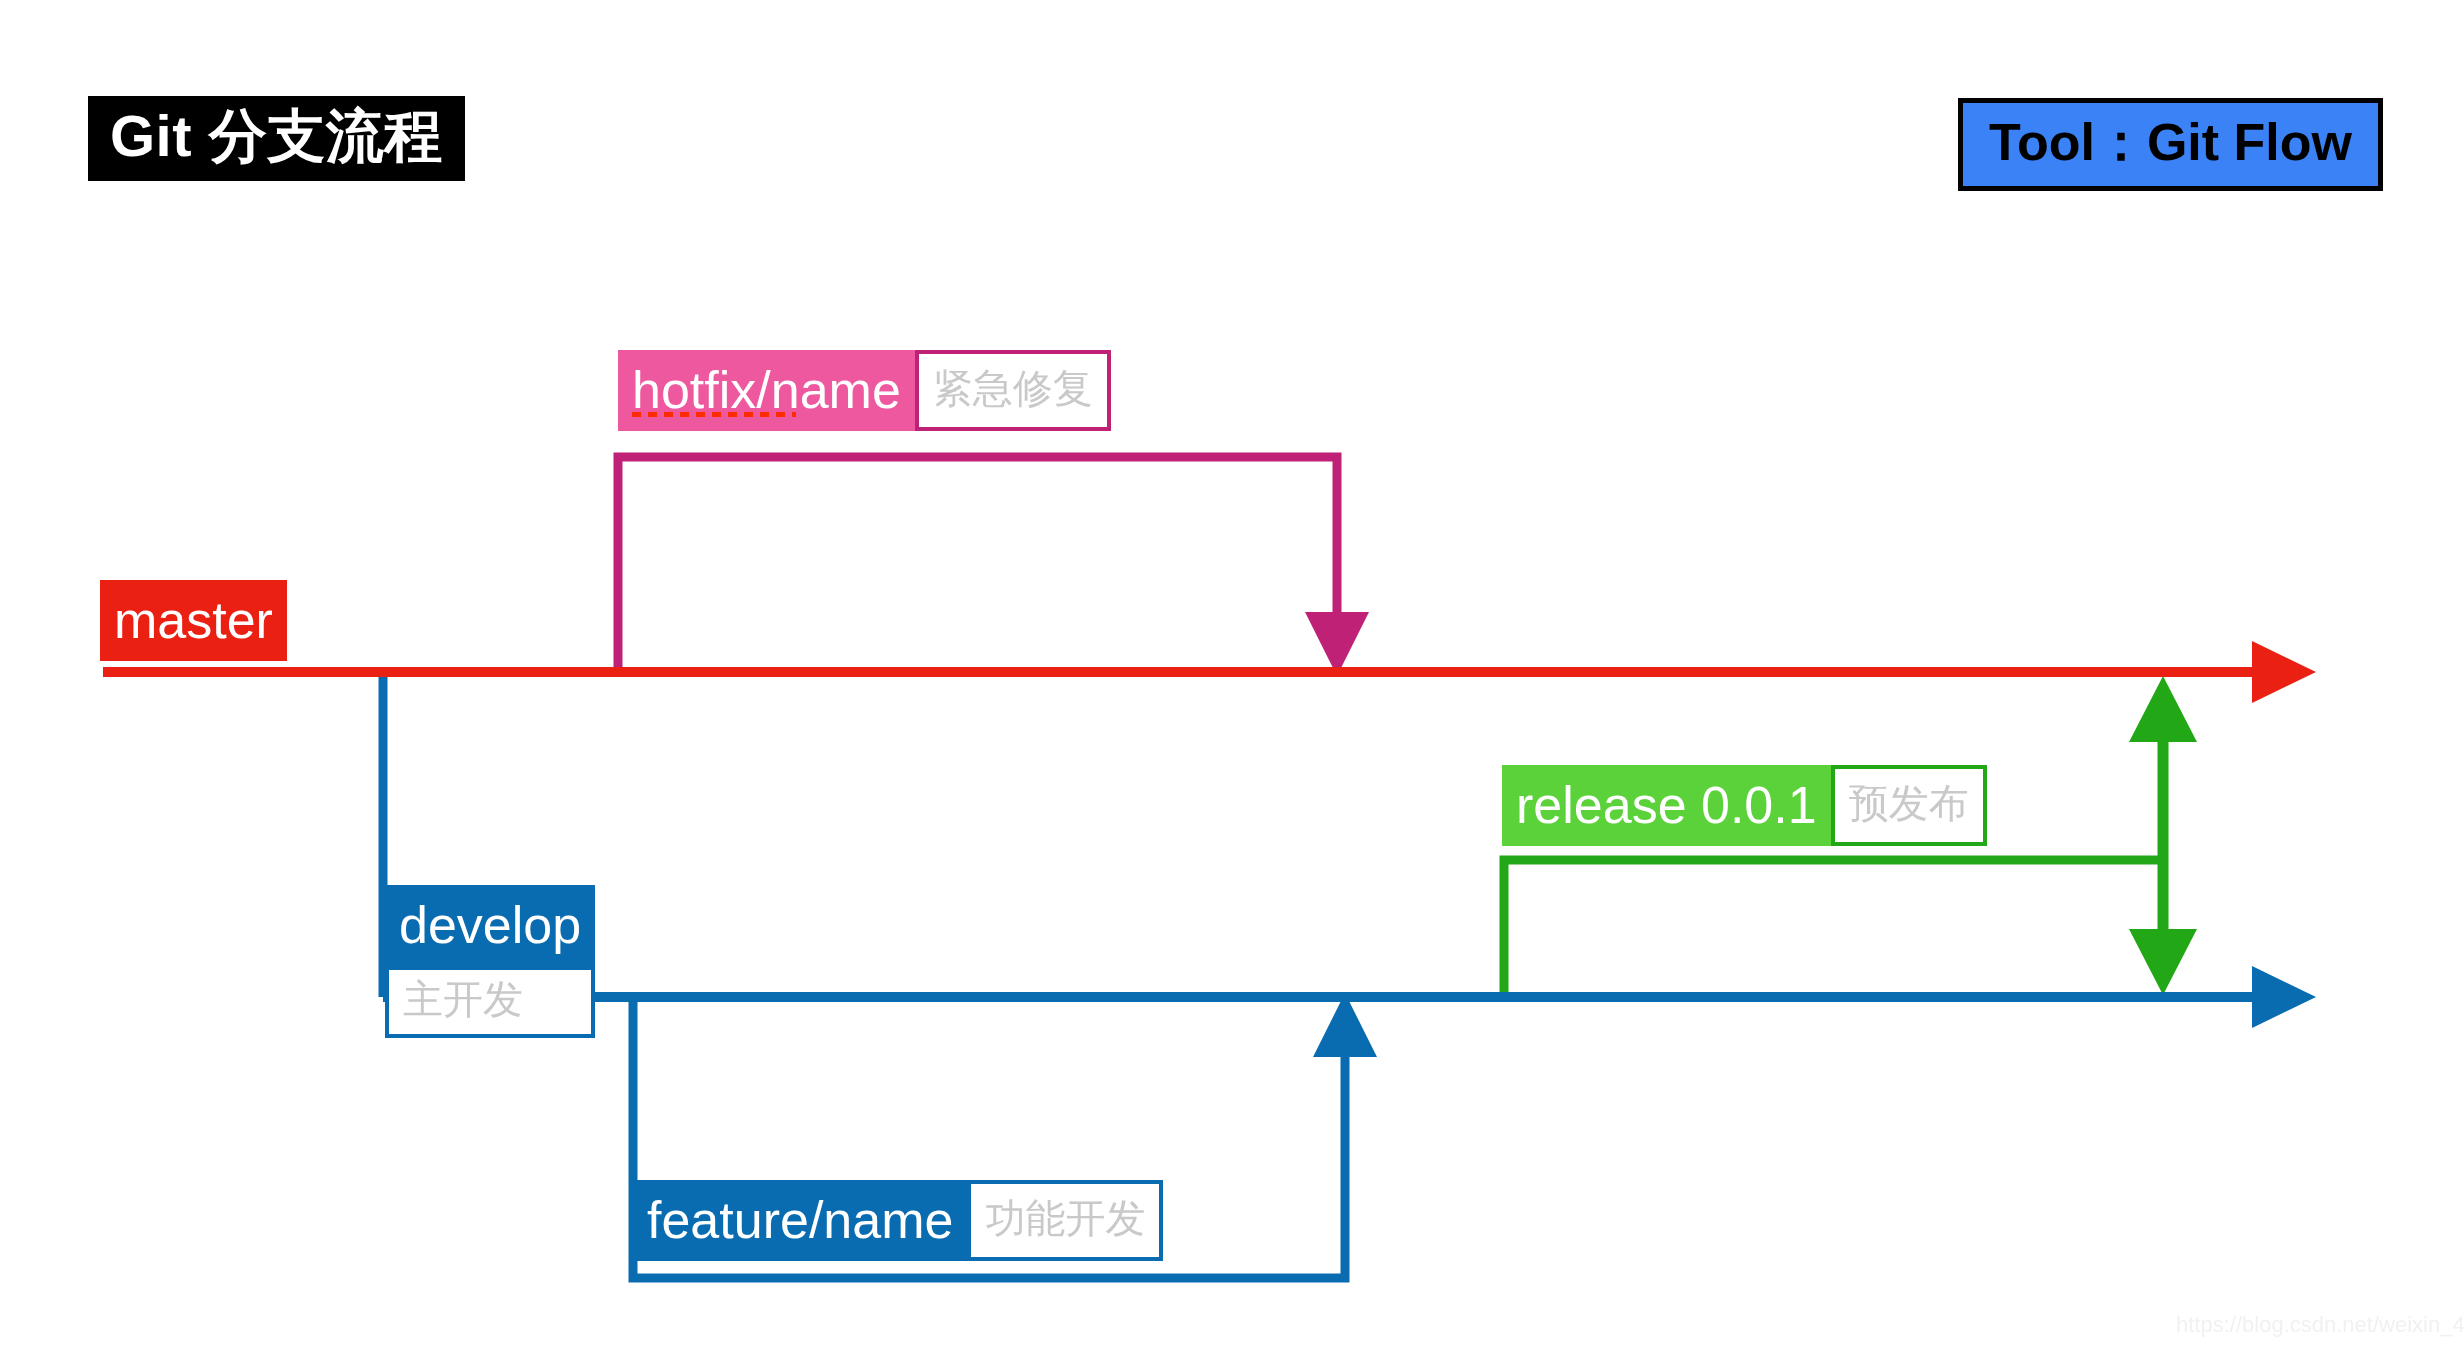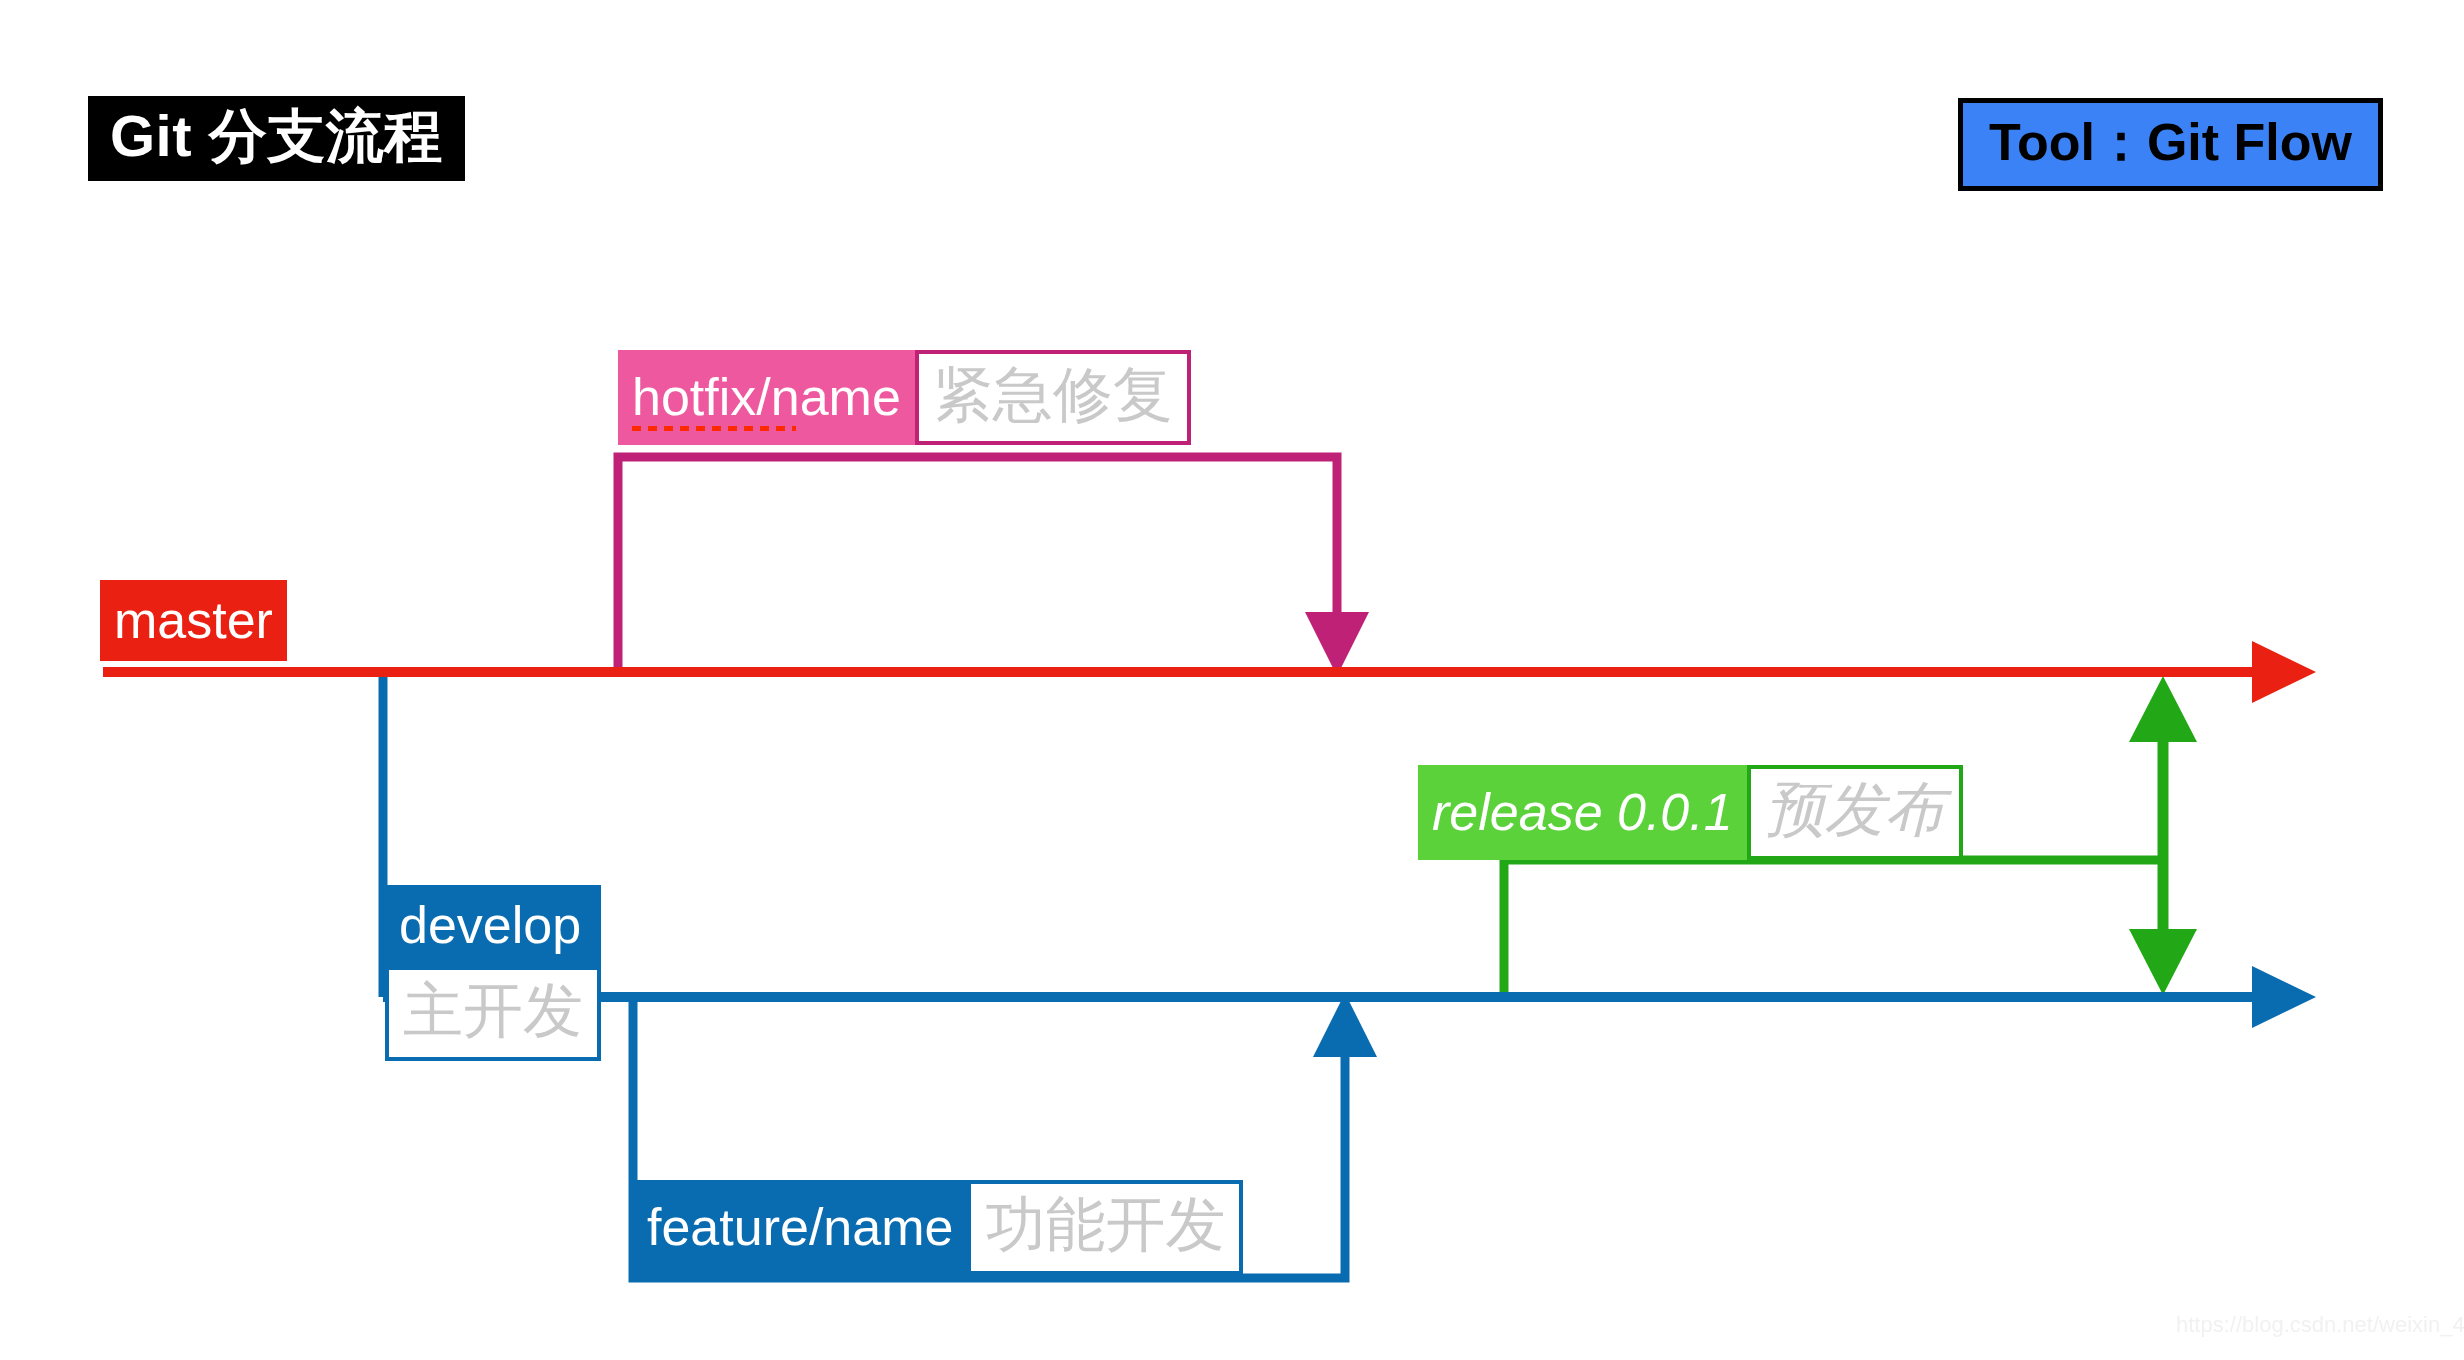--- a/index.html
+++ b/index.html
@@ -27,21 +27,21 @@
   
   .lbl{position:absolute;display:flex;align-items:stretch;white-space:nowrap;}
   .lbl .name{
     color:#ffffff;font-size:52px;font-weight:400;
     padding:10px 14px 10px 14px;line-height:1.18;
     display:flex;align-items:center;
     position:relative;
   }
   .lbl .cn{
     background:#ffffff;color:#c9c9c9;
-    font-size:60px;font-weight:400;
+    font-size:40px;font-weight:400;
     padding:6px 14px 10px 14px;line-height:1.18;
     display:flex;align-items:center;
     border-style:solid;border-width:4px;
   }
   
   .spell::after{
     content:"";position:absolute;left:14px;right:40%;bottom:14px;height:5px;
     background:repeating-linear-gradient(90deg,#ff2a00 0 9px,transparent 9px 16px);
   }
 
@@ -49,21 +49,21 @@
   .lbl-master  .name{background:#ea2012;}
 
   .lbl-hotfix  {left:618px; top:350px;}
   .lbl-hotfix  .name{background:#ee589f;}
   .lbl-hotfix  .cn{border-color:#bf2177;}
 
   .lbl-develop {left:385px; top:885px;flex-direction:column;}
   .lbl-develop .name{background:#0a6cb0;}
   .lbl-develop .cn{border-color:#0a6cb0;}
 
-  .lbl-release {left:1418px; top:765px;font-style:italic;}
+  .lbl-release {left:1502px; top:765px;}
   .lbl-release .name{background:#5bd23a;}
   .lbl-release .cn{border-color:#22a816;}
 
   .lbl-feature {left:633px; top:1180px;}
   .lbl-feature .name{background:#0a6cb0;}
   .lbl-feature .cn{border-color:#0a6cb0;}
 
   
   .watermark{
     position:absolute;left:2176px;top:1312px;

